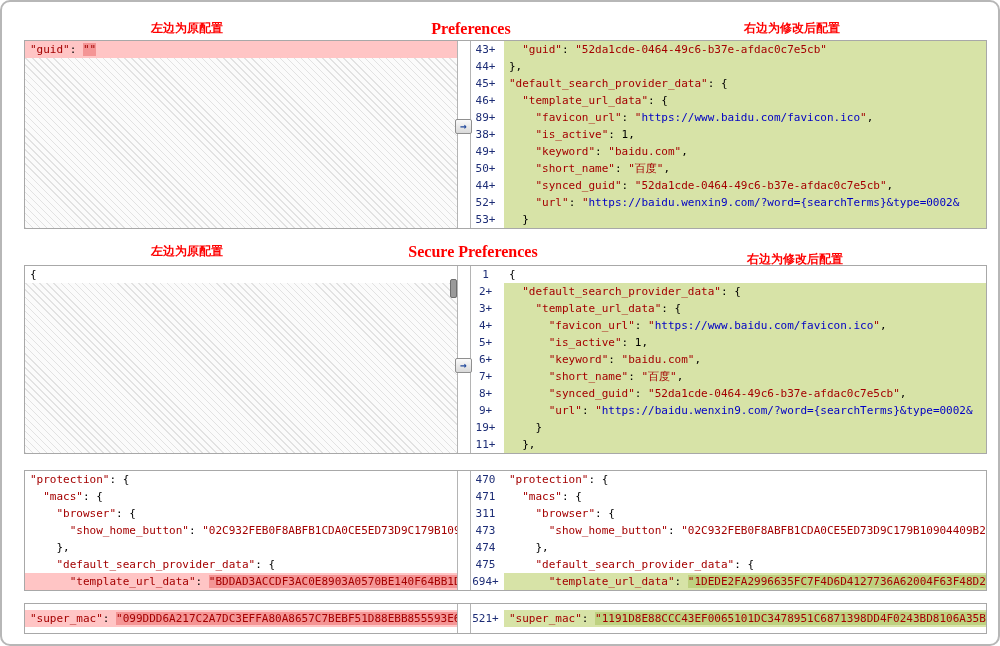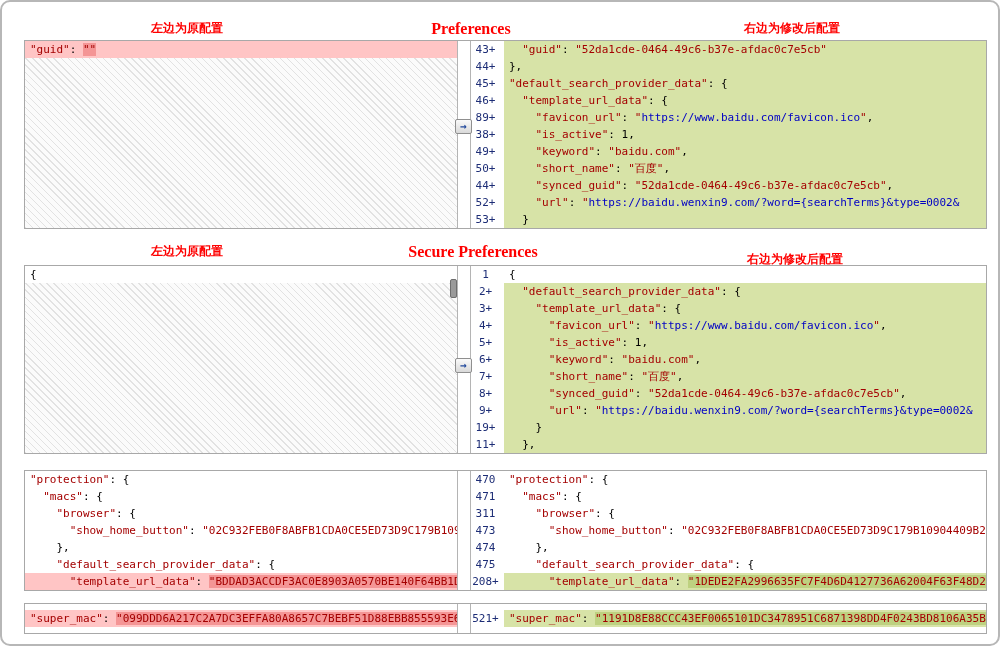--- a/index.html
+++ b/index.html
@@ -256,21 +256,21 @@
         </div>
         <div class="line ">
           <span class="num">474</span>
           <span class="code"><span class="seg c-p">    },</span></span>
         </div>
         <div class="line ">
           <span class="num">475</span>
           <span class="code"><span class="seg c-p">    </span><span class="seg c-s">"default_search_provider_data"</span><span class="seg c-p">: {</span></span>
         </div>
         <div class="line added">
-          <span class="num">208+</span>
+          <span class="num">694+</span>
           <span class="code"><span class="seg c-p">      </span><span class="seg c-s">"template_url_data"</span><span class="seg c-p">: </span><span class="seg c-s c-hl">"1DEDE2FA2996635FC7F4D6D4127736A62004F63F48D2B07C31"</span></span>
         </div>
       </div>
   </div>
 
   <div class="diff-box p4 single">
     <div class="pane-left" id="left-3">
         <div class="line removed">
           <span class="code"><span class="seg c-s">"super_mac"</span><span class="seg c-p">: </span><span class="seg c-s c-hl">"099DDD6A217C2A7DC3EFFA80A8657C7BEBF51D88EBB855593E6A12"</span></span>
         </div>

